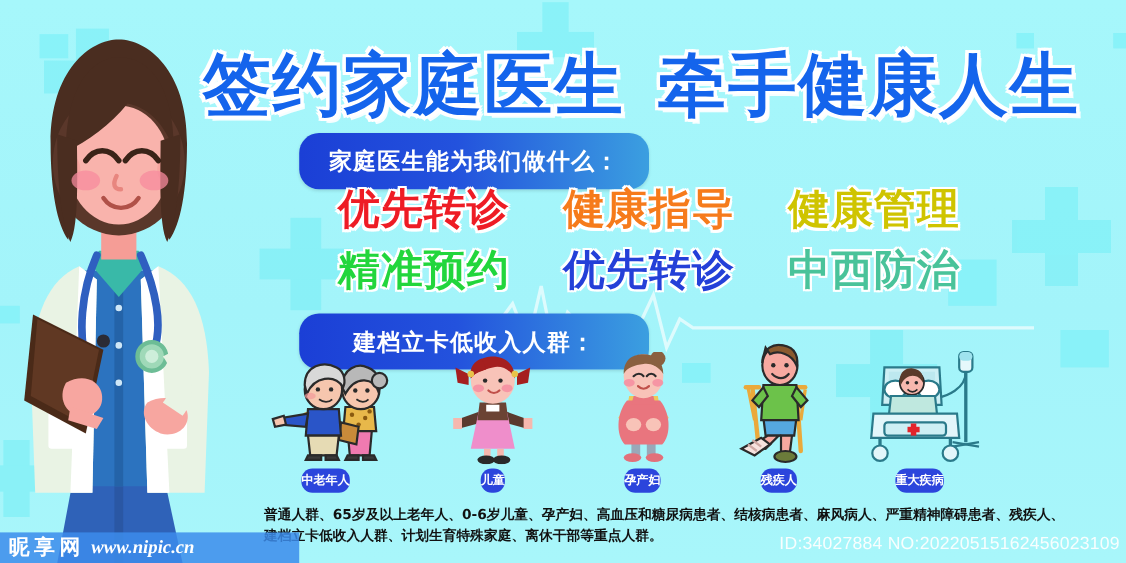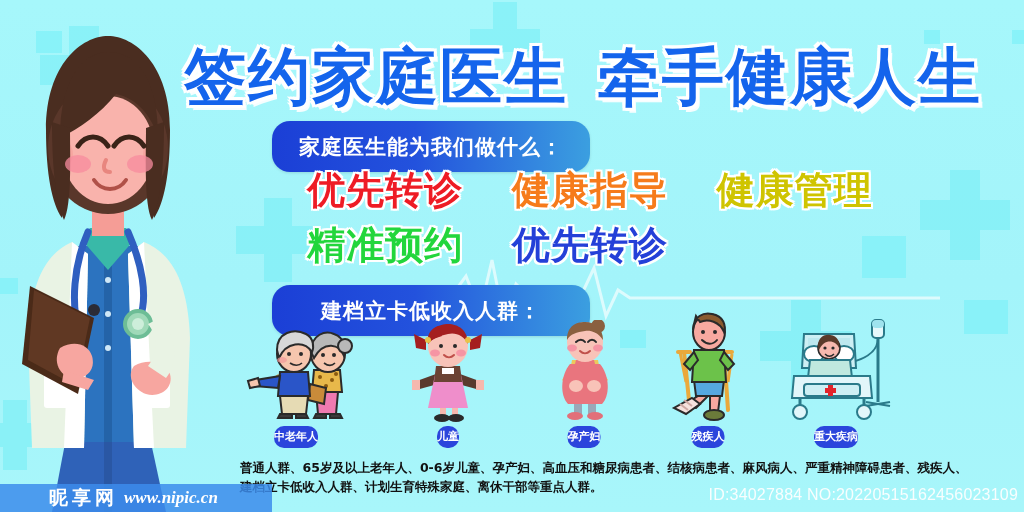--- a/index.html
+++ b/index.html
@@ -94,21 +94,21 @@
   }
 
   
   .watermark {
     position:absolute; left:0px; top:484px; width:272px; height:28px;
     display:flex; align-items:center; gap:6px;
     background:rgba(60,140,235,.85); color:#fff;
     padding-left:8px;
   }
   .wm-cn { font-size:19px; font-weight:bold; letter-spacing:4px;
-           font-family:"DejaVu Sans","Liberation Sans",sans-serif;margin-left:41px; }
+           font-family:"DejaVu Sans","Liberation Sans",sans-serif; }
   .wm-url { font-size:17px; font-style:italic; font-weight:bold;
             font-family:"Liberation Serif","DejaVu Serif",serif; }
   .idtext {
     position:absolute; right:6px; top:486px;
     font-size:16px; color:#ffffff; opacity:.92; letter-spacing:.2px;
     font-family:"Liberation Sans","DejaVu Sans",sans-serif;
   }
 </style>
 </head>
 <body>
@@ -226,20 +226,21 @@
   </div>
 
   <div class="pill-banner" id="banner1">家庭医生能为我们做什么：</div>
 
   <div class="services">
     <div class="svc" style="color:#ee1c25">优先转诊</div>
     <div class="svc" style="color:#f67b1b">健康指导</div>
     <div class="svc" style="color:#cfc400">健康管理</div>
     <div class="svc" style="color:#22d63c">精准预约</div>
     <div class="svc" style="color:#2440d8">优先转诊</div>
+    <div class="svc" style="color:#49c39a">中西防治</div>
   </div>
 
   <div class="pill-banner" id="banner2">建档立卡低收入人群：</div>
 
   <div class="people">
 
     <div class="pwrap" style="left:0px;">
       <svg class="person" style="left:8px;width:116px;height:104px;" viewBox="0 0 116 104">
 
         <path d="M40 60 L44 98" stroke="#c79a3e" stroke-width="4" stroke-linecap="round"></path>

